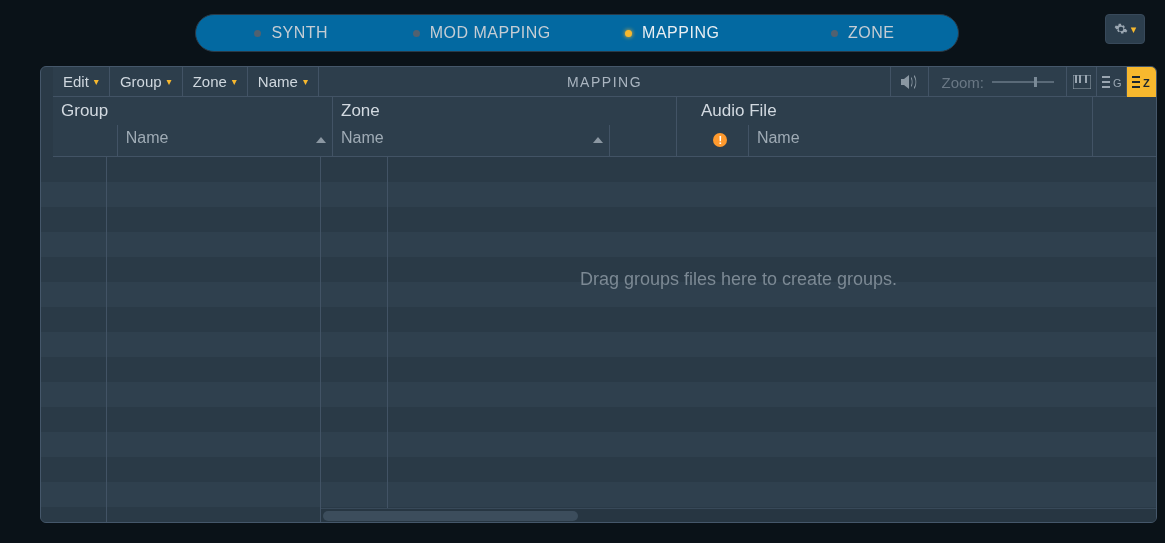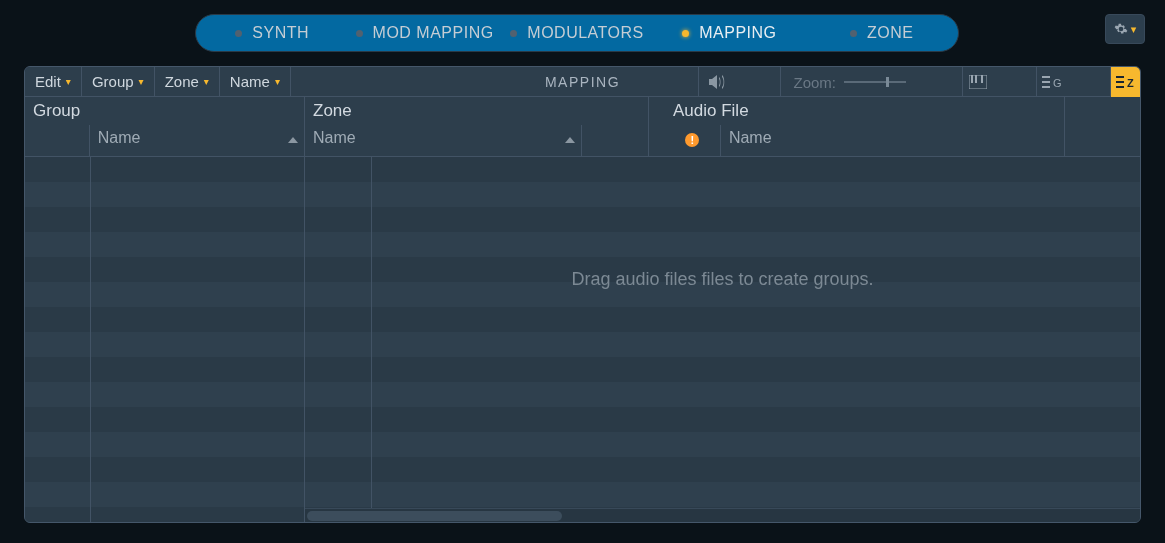--- a/index.html
+++ b/index.html
@@ -25,41 +25,42 @@
   position: absolute; top: 14px; right: 20px; width: 40px; height: 30px;
   background: #2c3e4d; border: 1px solid #38495a; border-radius: 4px;
   display: flex; align-items: center; justify-content: center; gap: 3px;
   cursor: pointer;
 }
 .gear-btn .chev { color: #f7b82e; font-size: 11px; }
 .gear-svg { width: 14px; height: 14px; }
 
 
 .panel {
-  position: absolute; top: 66px; left: 24px; width: 1117px; height: 457px;
+  position: absolute; top: 66px; left: 40px; width: 1117px; height: 457px;
   background: #2a3a47; border: 1px solid #45576a; border-radius: 6px;
   overflow: hidden;
+  padding-left: 12px;
 }
 
 
 .toolbar {
   height: 30px; background: #2d3e4c; border-bottom: 1px solid #425365;
   display: flex; align-items: center; position: relative;
 }
 .menu-btn {
   padding: 0 10px; height: 30px; display: flex; align-items: center; gap: 5px;
   color: #cfd7de; font-size: 15px; cursor: pointer; border-right: 1px solid #425365;
 }
 .menu-btn .chev { color: #f7b82e; font-size: 10px; }
 .toolbar-title {
   position: absolute; left: 50%; transform: translateX(-50%);
   color: #aab5c0; font-size: 14px; letter-spacing: 1.5px; font-weight: 500;
 }
 .toolbar-right {
-  position: absolute; right: 0; top: 0; height: 30px; display: flex; align-items: center; gap: 44px;
+  position: absolute; right: 0; top: 0; height: 30px; display: flex; align-items: center;
 }
 .speaker-btn {
   width: 38px; height: 30px; border-left: 1px solid #425365;
   display: flex; align-items: center; justify-content: center; cursor: pointer;
   color: #7a8793;
 }
 .zoom-area {
   display: flex; align-items: center; gap: 8px; padding: 0 12px;
   color: #6a7885; font-size: 15px; border-left: 1px solid #425365; height: 30px;
 }
@@ -151,24 +152,20 @@
 
 <div class="top-area">
   <div class="pill-bar">
     <div class="pill">
           <span class="dot"></span>
           <span>SYNTH</span>
         </div>
     <div class="pill">
           <span class="dot"></span>
           <span>MOD MAPPING</span>
-        </div>
-    <div class="pill">
-          <span class="dot"></span>
-          <span>MODULATORS</span>
         </div>
     <div class="pill active">
           <span class="dot"></span>
           <span>MAPPING</span>
         </div>
     <div class="pill">
           <span class="dot"></span>
           <span>ZONE</span>
         </div>
   </div>
@@ -279,21 +276,21 @@
       </div>
     </div>
   </div>
 
   <div class="body-area">
     <div class="body-left">
       <div class="vline" style="left:65px"></div>
     </div>
     <div class="body-right">
       <div class="vline" style="left:66px"></div>
-      <div class="placeholder-text">Drag audio files files to create groups.</div>
+      <div class="placeholder-text">Drag groups files here to create groups.</div>
       <div class="hscroll">
         <div class="hscroll-thumb"></div>
       </div>
     </div>
   </div>
 
 </div>
 </div>
 
 </body></html>

